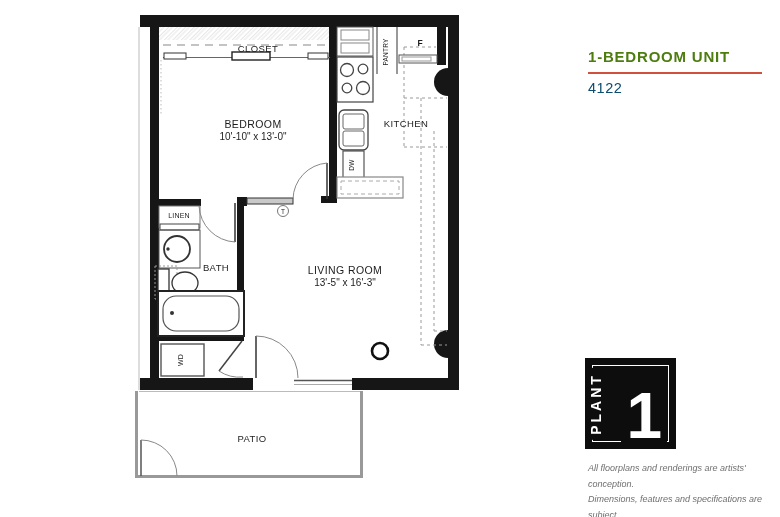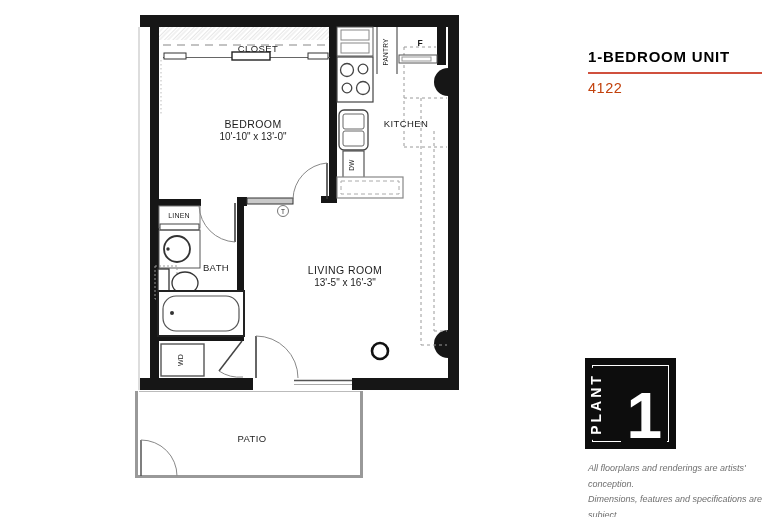--- a/index.html
+++ b/index.html
@@ -8,24 +8,24 @@
   
   .plan{position:absolute;left:0;top:0;}
   .plan text{fill:#1c1c1c;font-family:"Liberation Sans",sans-serif;}
   .room-label{font-size:10.5px;letter-spacing:.4px;text-anchor:middle;}
   .room-dims{font-size:10px;text-anchor:middle;}
   .mid-label{font-size:9.5px;letter-spacing:.4px;text-anchor:middle;}
   .small-label{font-size:7px;letter-spacing:.2px;text-anchor:middle;}
   .tiny-label{font-size:6.5px;letter-spacing:.2px;text-anchor:middle;}
   .f-label{font-size:8.5px;font-weight:bold;text-anchor:middle;}
   
-  .panel-title{position:absolute;left:588px;top:48px;width:174px;color:#000000;
+  .panel-title{position:absolute;left:588px;top:48px;width:174px;color:#4d7c0f;
                font-size:15px;font-weight:bold;letter-spacing:.8px;
                border-bottom:2px solid #d0503e;padding-bottom:7px;}
-  .unit-number{position:absolute;left:588px;top:80px;font-size:14.5px;color:#c2410c;letter-spacing:.5px;}
+  .unit-number{position:absolute;left:588px;top:80px;font-size:14.5px;color:#0c4a6e;letter-spacing:.5px;}
   .logo{position:absolute;left:585px;top:358px;width:91px;height:91px;background:#0d0d0d;}
   .logo-border{position:absolute;left:7px;top:7px;right:7px;bottom:7px;border:1px solid #ffffff;}
   .logo-plant{position:absolute;left:4px;top:50%;transform:translateY(-50%) rotate(180deg);
               writing-mode:vertical-rl;color:#ffffff;font-weight:bold;font-size:14px;
               letter-spacing:3px;background:#0d0d0d;padding:5px 0;line-height:1;}
   .logo-one{position:absolute;right:9px;bottom:3px;color:#ffffff;font-weight:bold;
             font-size:64px;line-height:.92;background:#0d0d0d;padding:0 5px;}
   .disclaimer{position:absolute;left:588px;top:461px;width:196px;font-style:italic;
               font-size:9px;color:#6f6f6f;line-height:15.5px;}
 </style>

